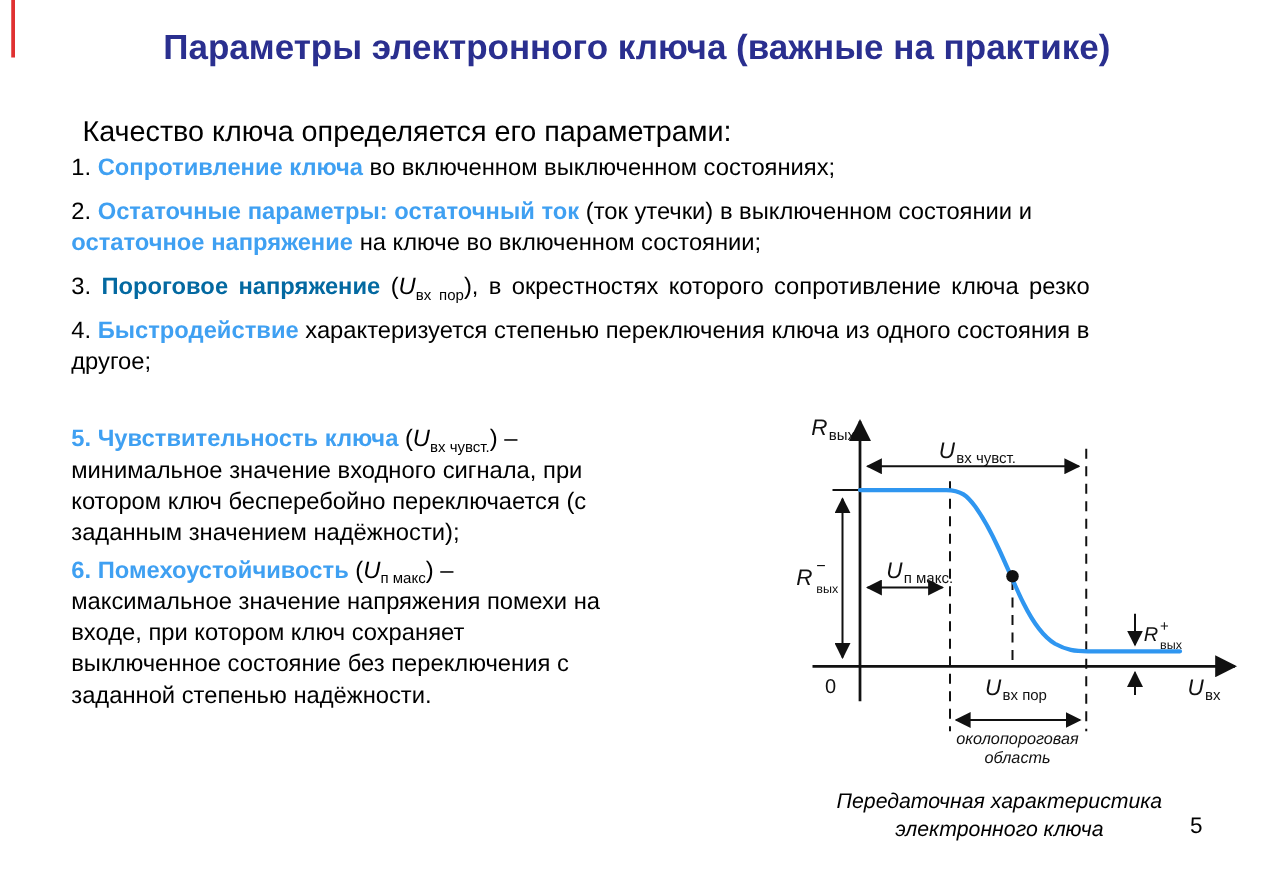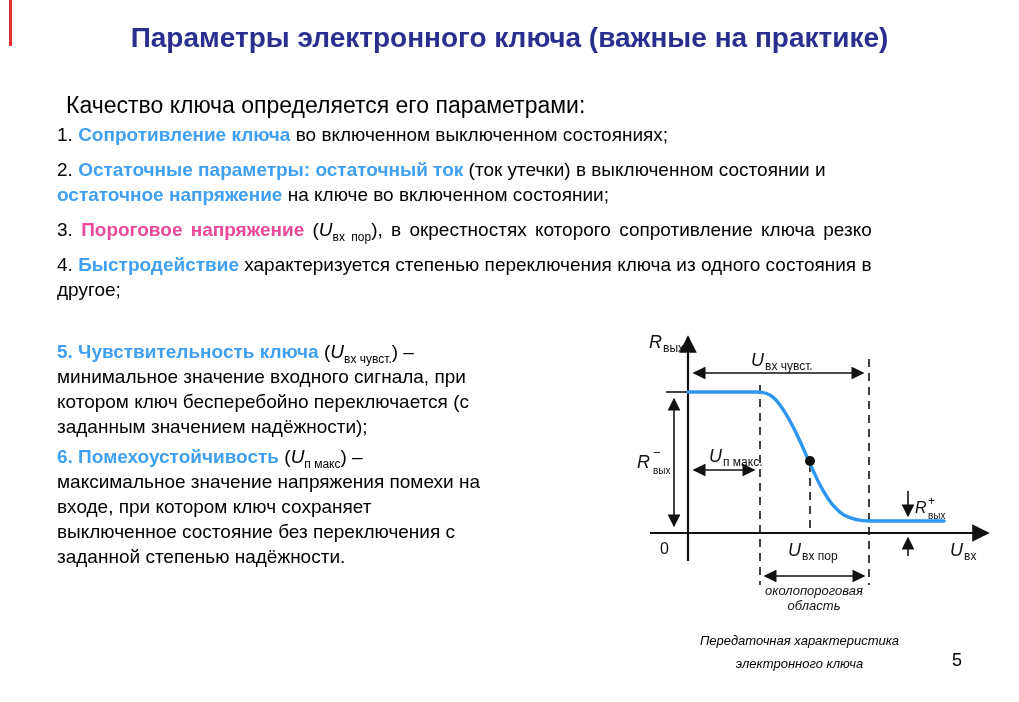--- a/index.html
+++ b/index.html
@@ -19,21 +19,21 @@
   .list-side { position: absolute; left: 57px; top: 339px; width: 545px; }
   .item { margin: 0 0 10px 0; font-size: 19px; line-height: 25px; }
   .list-side .item { margin-bottom: 5px; }
   .hl { font-weight: bold; }
   .sy { font-style: italic; }
   sub { font-size: 12px; line-height: 0; }
   .jsp { word-spacing: 3px; }
   .diagram { position: absolute; left: 622px; top: 323px; }
   .caption {
     position: absolute; left: 642px; top: 629px; width: 315px;
-    text-align: center; font-style: italic; font-size: 13px; line-height: 23px;
+    text-align: center; font-style: italic; font-size: 17px; line-height: 23px;
   }
   .pagenum { position: absolute; left: 952px; top: 650px; font-size: 18px; }
   svg text { font-family: "Liberation Sans", sans-serif; fill: #111; }
   .t-main { font-size: 18px; font-style: italic; }
   .t-sub { font-size: 12px; }
   .t-sup { font-size: 13px; }
   .t-main-sm { font-size: 16px; font-style: italic; }
   .t-sub-sm { font-size: 10px; }
   .t-sup-sm { font-size: 12px; }
   .t-zero { font-size: 16px; }
@@ -46,21 +46,21 @@
 
   <div class="red-mark" style="background: rgb(224, 49, 49);"></div>
 
   <div class="title" style="color: rgb(42, 47, 143);">Параметры электронного ключа (важные на практике)</div>
 
   <div class="intro">Качество ключа определяется его параметрами:</div>
 
   <div class="list-main">
     <p class="item"><span>1. </span><span class="hl" style="color: rgb(63, 160, 242);">Сопротивление ключа</span><span> во включенном выключенном состояниях;</span></p>
     <p class="item"><span>2. </span><span class="hl" style="color: rgb(63, 160, 242);">Остаточные параметры: остаточный ток</span><span> (ток утечки) в выключенном состоянии и</span><br><span class="hl" style="color: rgb(63, 160, 242);">остаточное напряжение</span><span> на ключе во включенном состоянии;</span></p>
-    <p class="item"><span class="jsp"><span>3. </span><span class="hl" style="color: #ec4899;">Пороговое напряжение</span><span> (</span><span class="sy">U</span><sub>вх пор</sub><span>), в окрестностях которого сопротивление ключа резко</span></span><br></p>
+    <p class="item"><span class="jsp"><span>3. </span><span class="hl" style="color: #0369a1;">Пороговое напряжение</span><span> (</span><span class="sy">U</span><sub>вх пор</sub><span>), в окрестностях которого сопротивление ключа резко</span></span><br></p>
     <p class="item"><span>4. </span><span class="hl" style="color: rgb(63, 160, 242);">Быстродействие</span><span> характеризуется степенью переключения ключа из одного состояния в</span><br><span>другое;</span></p>
   </div>
 
   <div class="list-side">
     <p class="item"><span class="hl" style="color: rgb(63, 160, 242);">5. Чувствительность ключа</span><span> (</span><span class="sy">U</span><sub>вх чувст.</sub><span>) –</span><br><span>минимальное значение входного сигнала, при</span><br><span>котором ключ бесперебойно переключается (с</span><br><span>заданным значением надёжности);</span></p>
     <p class="item"><span class="hl" style="color: rgb(63, 160, 242);">6. Помехоустойчивость</span><span> (</span><span class="sy">U</span><sub>п макс</sub><span>) –</span><br><span>максимальное значение напряжения помехи на</span><br><span>входе, при котором ключ сохраняет</span><br><span>выключенное состояние без переключения с</span><br><span>заданной степенью надёжности.</span></p>
   </div>
 
   <div class="diagram">
     <svg width="392" height="300" viewBox="0 0 392 300">

